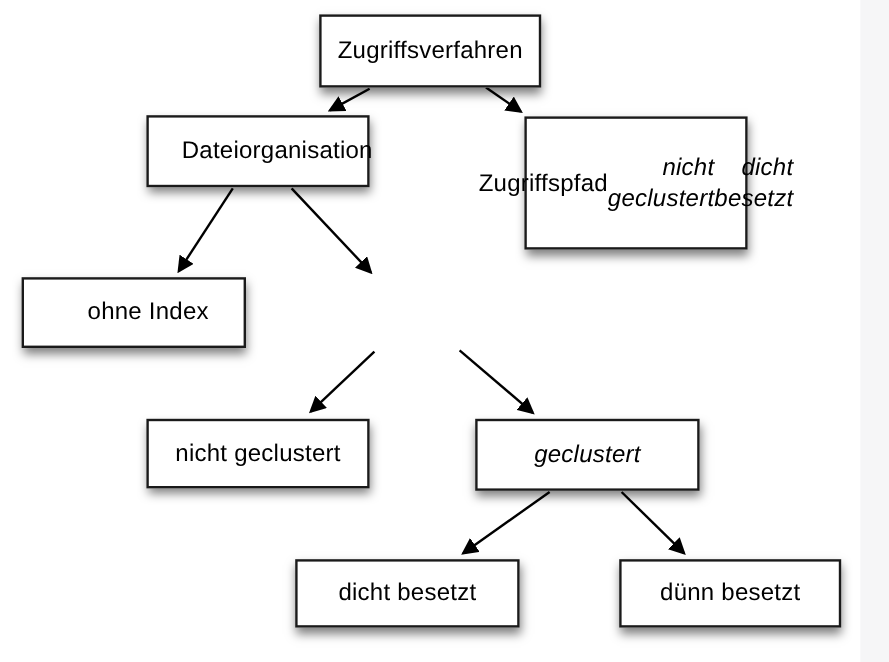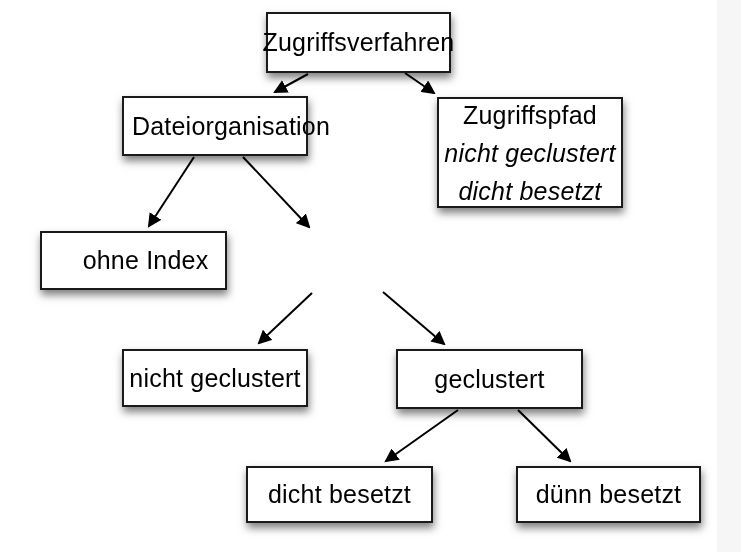--- a/index.html
+++ b/index.html
@@ -33,28 +33,27 @@
   .node {
     position: absolute;
     box-sizing: border-box;
     background: #ffffff;
     border: 2.5px solid #1a1a1a;
     box-shadow: 1px 5px 8px rgba(0, 0, 0, 0.50);
     display: flex;
     align-items: center;
     justify-content: center;
     text-align: right;
-    font-size: 25px;
+    font-size: 20px;
     color: #000000;
     letter-spacing: 0.2px;
   }
   .node.multi {
-    flex-direction: column;
+    flex-direction: row;
     line-height: 26px;
-    gap: 12px;
   }
   .node .line-italic {
     font-style: italic;
   }
 </style>
 </head>
 <body>
 
 <div class="canvas">
 
@@ -81,24 +80,24 @@
   <div class="node" style="left:266px; top:12px; width:185px; height:61px;">Zugriffsverfahren</div>
 
   <div class="node" style="left:122px; top:96px; width:186px; height:60px;padding-left:32px;">Dateiorganisation</div>
 
   <div class="node multi" style="left:437px; top:97px; width:186px; height:111px;">
     <span>Zugriffspfad</span>
     <span class="line-italic">nicht geclustert</span>
     <span class="line-italic">dicht besetzt</span>
   </div>
 
-  <div class="node" style="left:40px; top:231px; width:187px; height:59px;padding-left:24px;">ohne Index</div>
+  <div class="node" style="left:18px; top:231px; width:187px; height:59px;padding-left:24px;">ohne Index</div>
 
 
   <div class="node" style="left:122px; top:349px; width:186px; height:58px;">nicht geclustert</div>
 
-  <div class="node" style="left:396px; top:349px; width:187px; height:60px;">geclustert</div>
+  <div class="node" style="left:396px; top:349px; width:187px; height:60px;font-style:italic;">geclustert</div>
 
   <div class="node" style="left:246px; top:466px; width:187px; height:57px;">dicht besetzt</div>
 
   <div class="node" style="left:516px; top:466px; width:185px; height:57px;">dünn besetzt</div>
 
 </div>
 
 </body></html>

